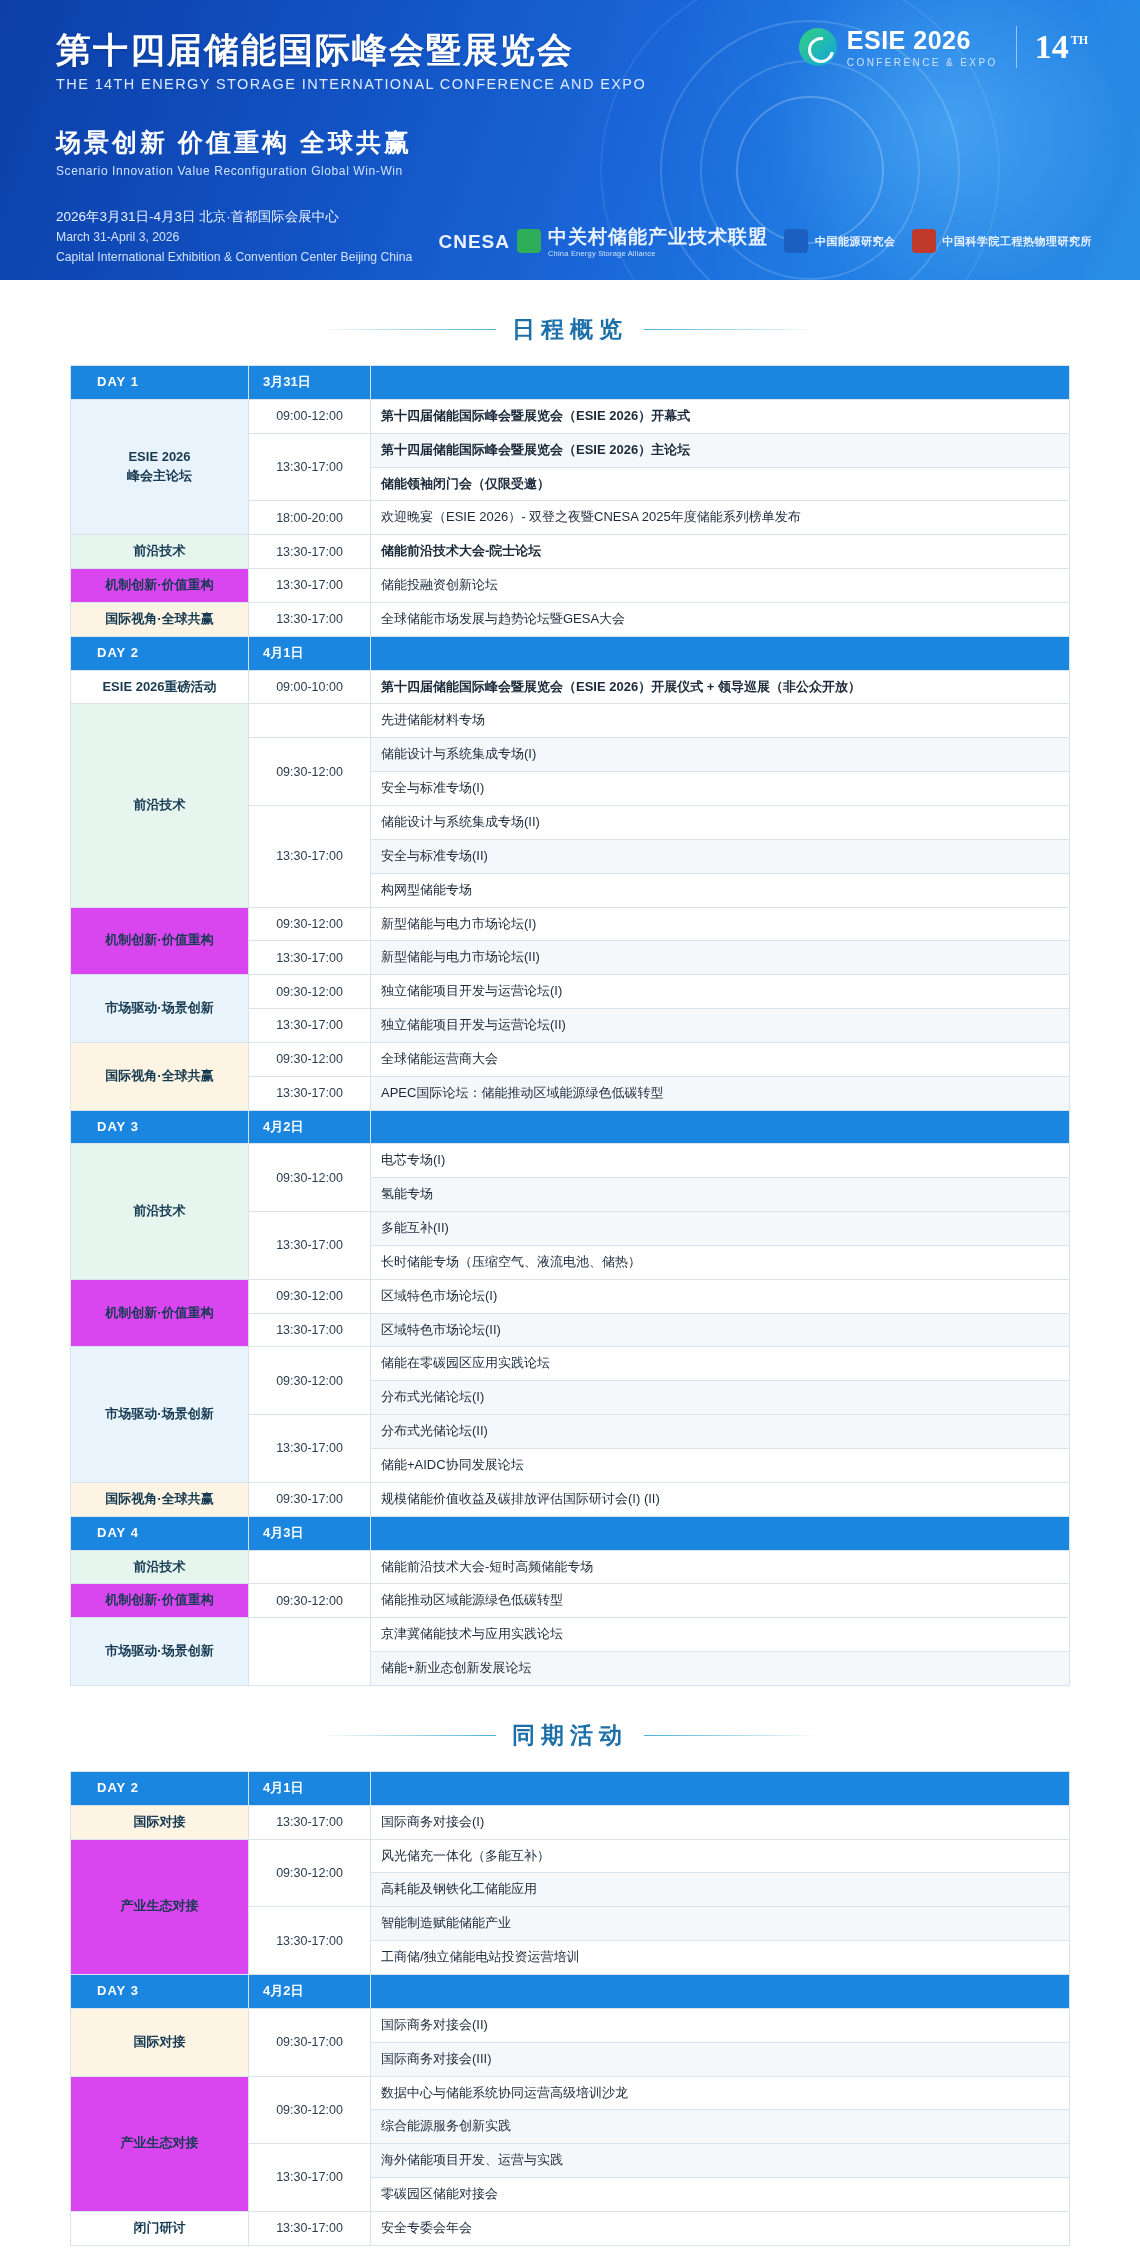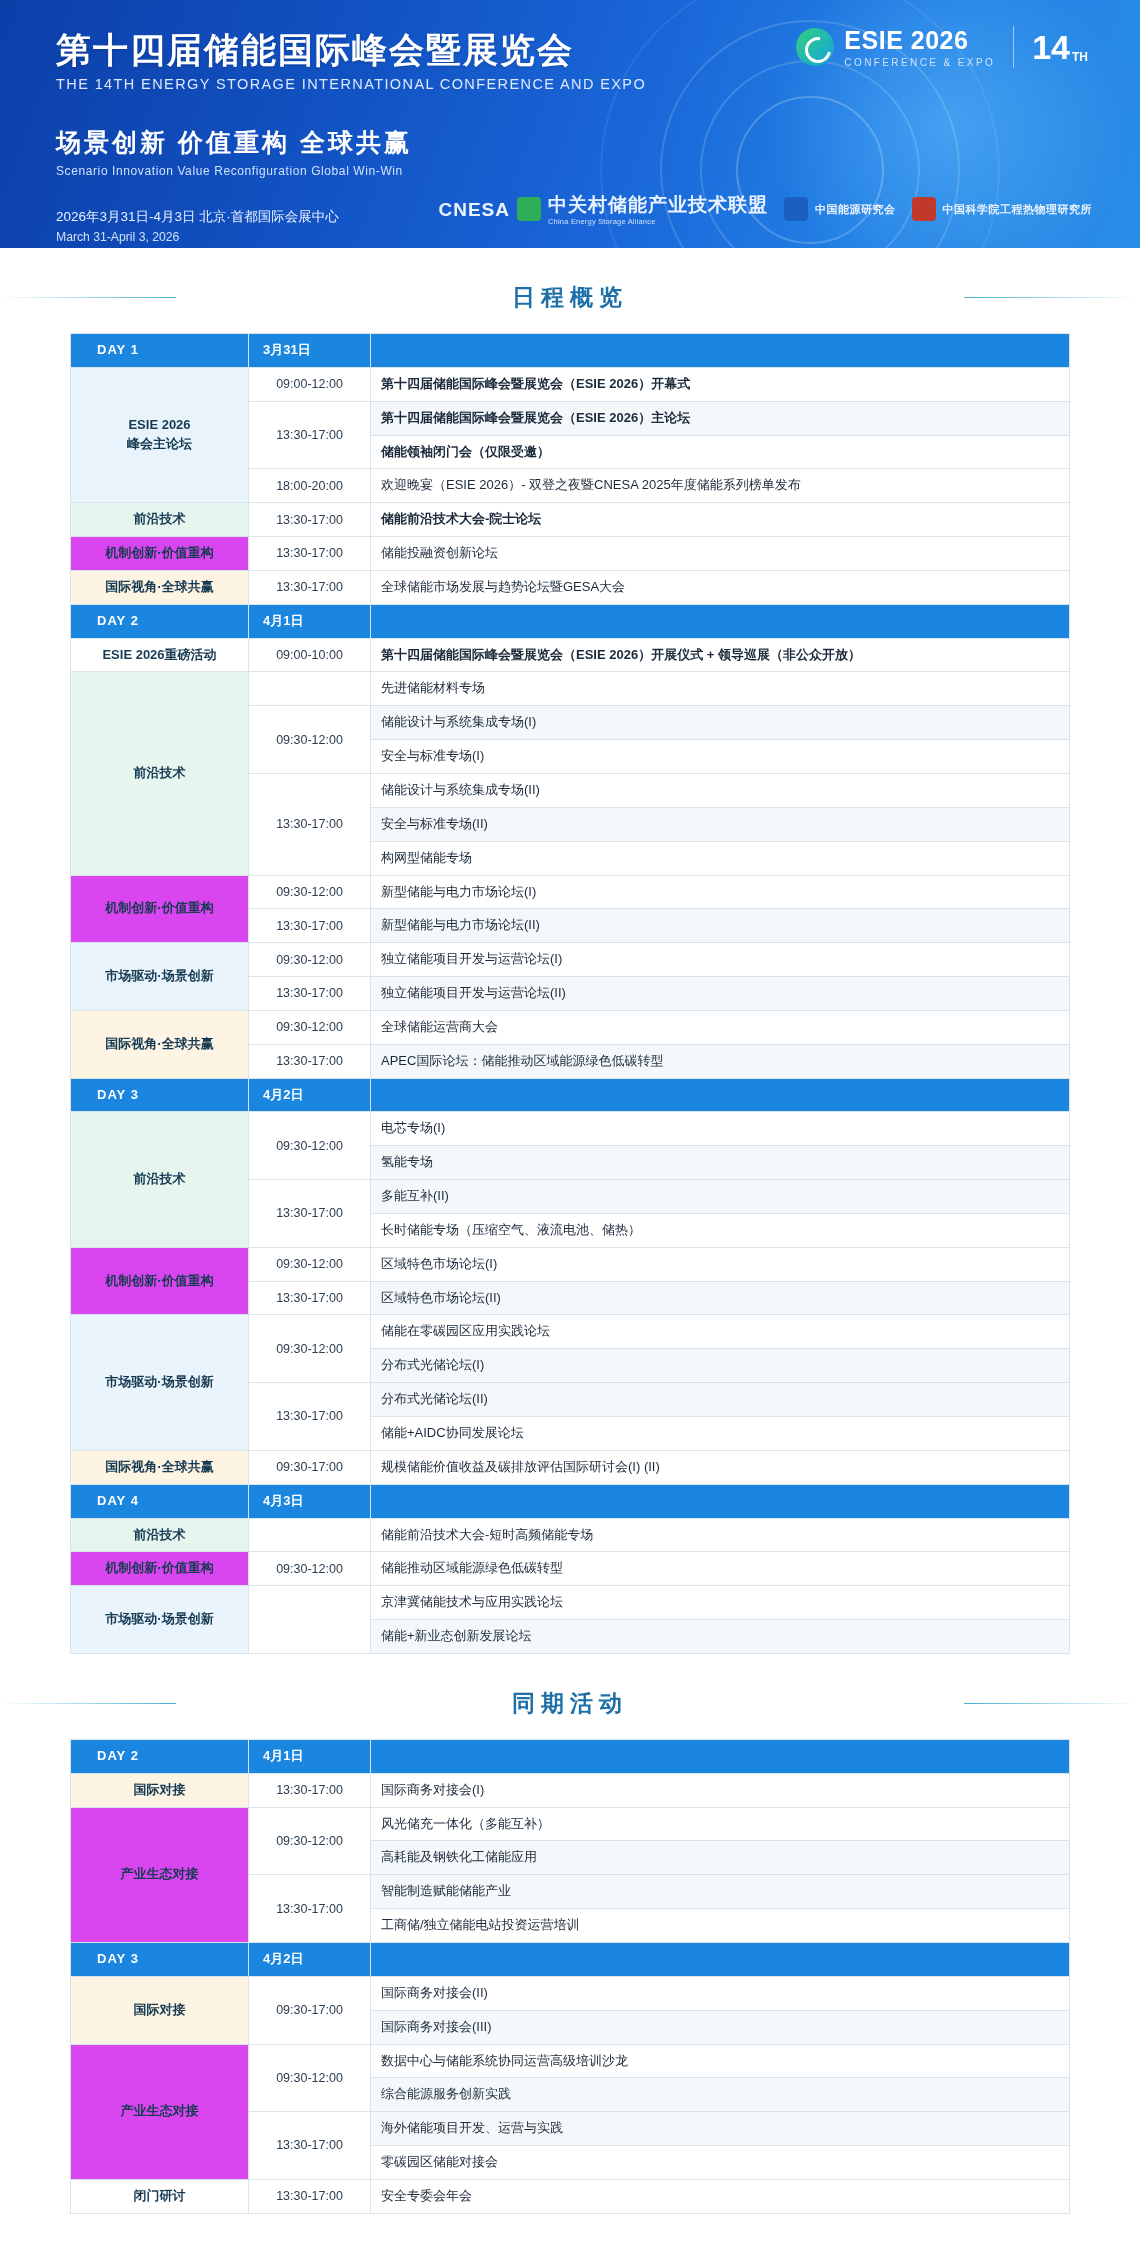--- a/index.html
+++ b/index.html
@@ -12,21 +12,21 @@
     width: 1140px;
     min-height: 2249px;
     position: relative;
     background: #ffffff;
     overflow: hidden;
   }
 
   
   .header {
     position: relative;
-    height: 248px;
+    height: 280px;
     background: linear-gradient(110deg, #0c3fa8 0%, #1253c4 32%, #1a66d8 55%, #1f7ce4 75%, #2a8fe8 100%);
     overflow: hidden;
     color: #fff;
   }
   .header .deco-rings {
     position: absolute;
     right: 120px; top: -40px;
     width: 480px; height: 420px;
     pointer-events: none;
     opacity: .55;
@@ -116,21 +116,21 @@
     font-size: 25px; font-weight: bold; letter-spacing: .5px;
   }
   .esie-text .t2 {
     font-size: 10px; letter-spacing: 2.4px; color: #cfe2ff; margin-top: 2px;
   }
   .h-divider {
     width: 1px; height: 42px;
     background: rgba(255,255,255,.5);
   }
   .h-14 {
-    display: flex; align-items: flex-end;
+    display: flex; align-items: flex-start; font-family: Liberation Serif, serif;
   }
   .h-14 .num { font-size: 34px; font-weight: bold; line-height: 1; }
   .h-14 .sup { font-size: 12px; font-weight: bold; margin-top: 3px; margin-left: 2px; }
 
   .h-orgs {
     position: absolute;
     right: 48px; bottom: 22px;
     display: flex;
     align-items: center;
     gap: 16px;
@@ -151,21 +151,21 @@
   .org .om.red   { background: #c0392b; }
   .org .ot { line-height: 1.25; }
   .org .ot .n1 { font-size: 11px; font-weight: bold; letter-spacing: .5px; }
   .org .ot .n2 { font-size: 7.5px; color: #cfe0f8; letter-spacing: .2px; }
   .org.cnesa .n1 { font-size: 19px; letter-spacing: 1px; }
 
   
   .section-title {
     display: flex;
     align-items: center;
-    justify-content: space-between;
+    justify-content: center;
     gap: 16px;
     margin: 34px 0 20px;
   }
   .section-title .bar {
     width: 176px; height: 1px;
     background: linear-gradient(90deg, rgba(60,160,210,0), #46b1d6);
   }
   .section-title .bar.r {
     background: linear-gradient(90deg, #46b1d6, rgba(60,160,210,0));
   }

